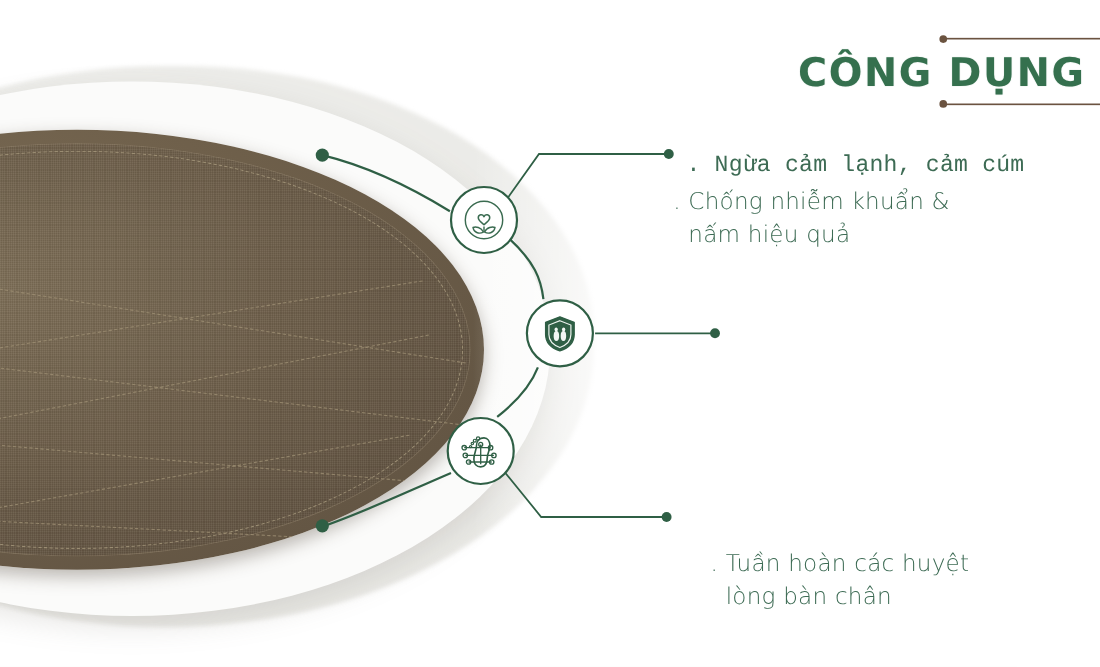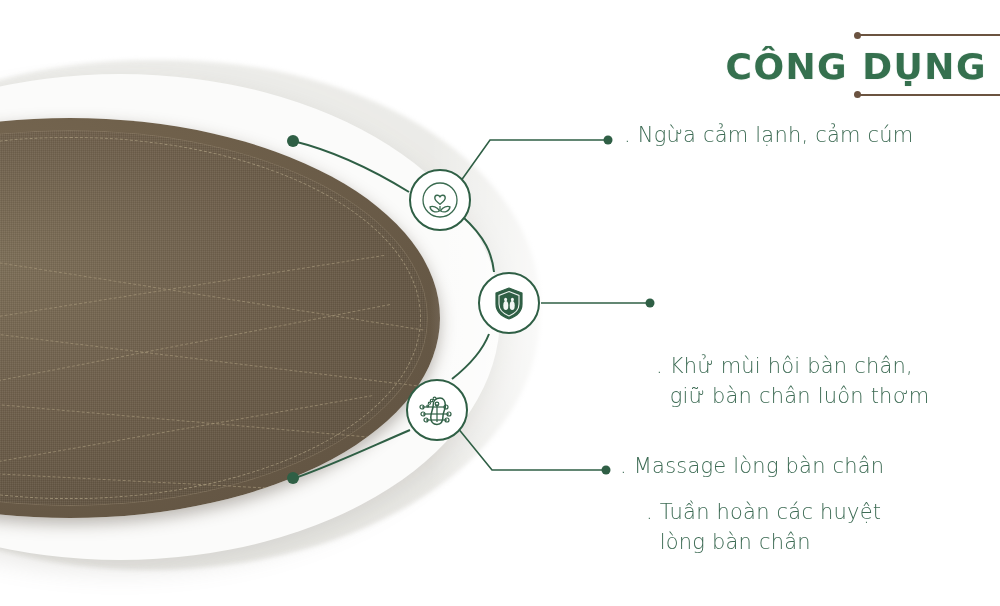--- a/index.html
+++ b/index.html
@@ -79,21 +79,21 @@
     background:#ffffff;border:2px solid #2f5f45;box-sizing:border-box;
     display:flex;align-items:center;justify-content:center;}
   #badge-1{left:409px;top:169px;}
   #badge-2{left:478px;top:272px;}
   #badge-3{left:406px;top:379px;}
 
   
   .txt{position:absolute;color:#3d6b54;white-space:pre;
     font-family:"DejaVu Sans", sans-serif;font-weight:300;
     font-size:21px;line-height:30px;letter-spacing:.2px;}
-  #t1{left:624px;top:120px;}
+  #t1{left:624px;top:136px;font-family:Liberation Mono, monospace;}
   #t2{left:612px;top:168px;}
   #t3{left:658px;top:279px;}
   #t4{left:656px;top:351px;}
   #t5{left:620px;top:451px;}
   #t6{left:646px;top:497px;}
 </style>
 </head>
 <body>
 
 <div id="stage">
@@ -182,19 +182,18 @@
       <circle cx="30" cy="18" r="2" fill="none" stroke="#2f5f45" stroke-width="1.2"></circle>
       <circle cx="7" cy="25" r="2" fill="none" stroke="#2f5f45" stroke-width="1.2"></circle>
       <circle cx="33" cy="25" r="2" fill="none" stroke="#2f5f45" stroke-width="1.2"></circle>
       <circle cx="10" cy="31" r="2" fill="none" stroke="#2f5f45" stroke-width="1.2"></circle>
       <circle cx="31" cy="31" r="2" fill="none" stroke="#2f5f45" stroke-width="1.2"></circle>
       <circle cx="21" cy="15" r="1.8" fill="none" stroke="#2f5f45" stroke-width="1.2"></circle>
     </svg>
   </div>
 
   <div class="txt" id="t1">. Ngừa cảm lạnh, cảm cúm</div>
-  <div class="txt" id="t4">. Khử mùi hôi bàn chân,
-  giữ bàn chân luôn thơm</div>
-  <div class="txt" id="t5">. Massage lòng bàn chân</div>
+  <div class="txt" id="t2">. Chống nhiễm khuẩn &amp;
+  nấm hiệu quả</div>
   <div class="txt" id="t6">. Tuần hoàn các huyệt
   lòng bàn chân</div>
 
 </div>
 
 </body></html>

